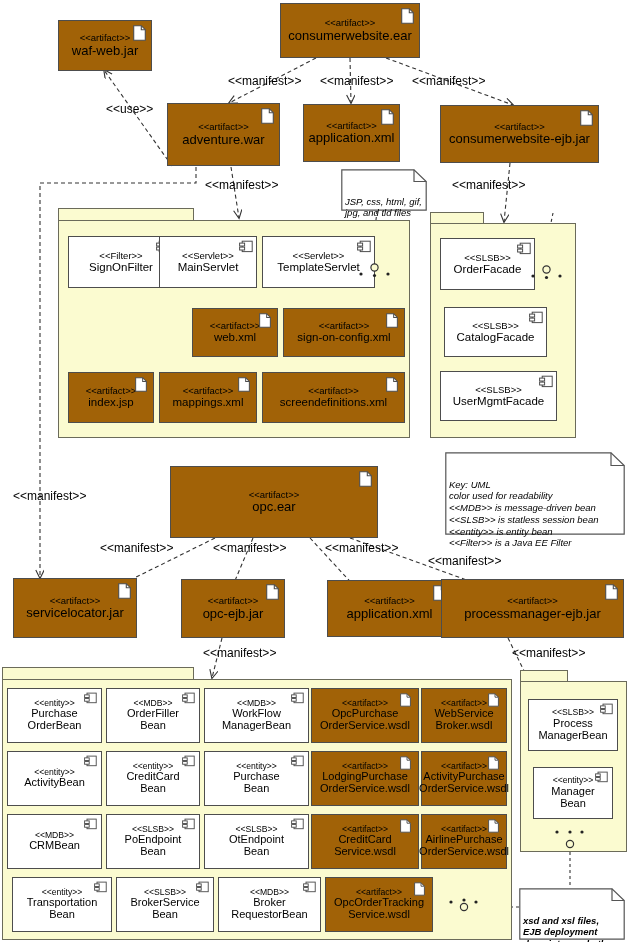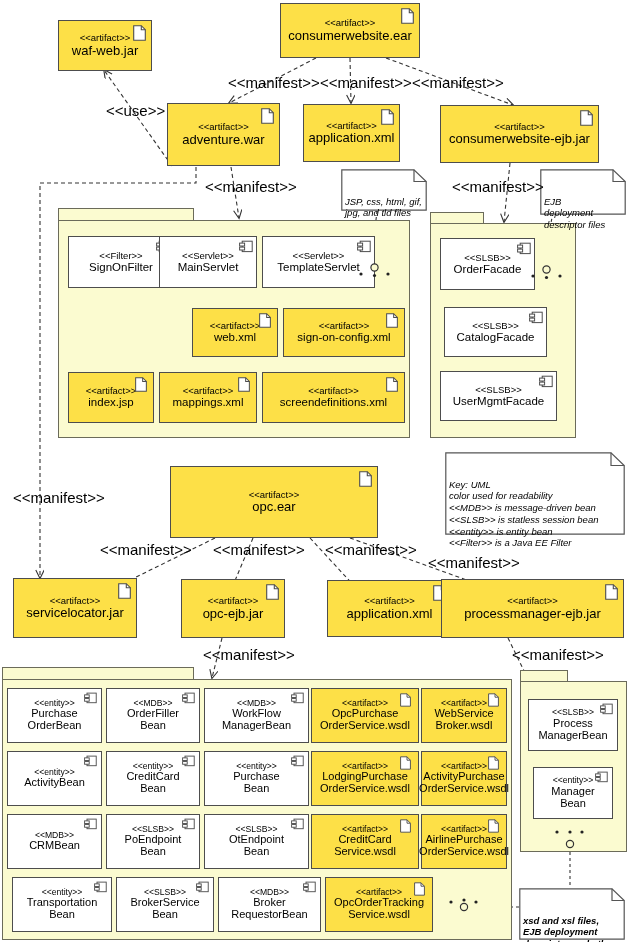--- a/index.html
+++ b/index.html
@@ -6,21 +6,21 @@
   html,body{margin:0;padding:0;background:#ffffff;}
   body{width:627px;height:942px;position:relative;overflow:hidden;
        font-family:"Liberation Sans","DejaVu Sans",sans-serif;color:#000;}
   #canvas{position:absolute;left:0;top:0;width:627px;height:942px;}
   svg#wires{position:absolute;left:0;top:0;width:627px;height:942px;pointer-events:none;}
 
   
   .box{position:absolute;box-sizing:border-box;border:1.5px solid #4d4d4d;
        display:flex;flex-direction:column;align-items:center;justify-content:center;
        text-align:center;line-height:1.08;z-index:5;}
-  .box.artifact{background:#fde047;}
+  .box.artifact{background:#a16207;}
   .box.comp{background:#ffffff;}
   .box .ster{font-size:9.5px;display:block;}
   .box .nm{font-size:13px;display:block;white-space:pre-line;}
   .box.small .nm{font-size:11.5px;}
   .box.tiny .ster{font-size:8.6px;}
   .box.tiny .nm{font-size:11px;}
 
   
   .box:after{content:"";position:absolute;right:-3px;bottom:-3px;width:3px;height:100%;
              background:transparent;}
@@ -37,21 +37,21 @@
           border:1.6px solid #6b6b5a;border-bottom:none;z-index:1;}
 
   
   .note{position:absolute;box-sizing:border-box;background:#ffffff;z-index:6;
         font-style:italic;font-size:9.5px;line-height:1.24;padding:3px 5px 9px 4px;
         white-space:pre-line;}
   .note .nsvg{position:absolute;left:0;top:0;}
   .note .ntxt{position:relative;z-index:2;}
 
   
-  .lbl{position:absolute;font-size:15px;white-space:nowrap;z-index:7;
+  .lbl{position:absolute;font-size:12px;white-space:nowrap;z-index:7;
        background:transparent;}
 
   
   .dots{position:absolute;z-index:6;}
 </style>
 </head>
 <body>
 
 <div id="canvas">
 
@@ -300,29 +300,20 @@
 
 <div class="note" style="left:341px;top:169px;width:86px;height:42px;">
   <svg class="nsvg" width="86" height="42" viewBox="0 0 86 42">
         <path d="M0.8,0.8 L73,0.8 L85.2,12.5 L85.2,41.2 L0.8,41.2 Z" fill="#fff" stroke="#555" stroke-width="1.2"></path>
         <path d="M73,0.8 L73,12.5 L85.2,12.5" fill="none" stroke="#555" stroke-width="1.2"></path>
       </svg>
   <span class="ntxt">JSP, css, html, gif,
 jpg, and tld files</span>
 </div>
 
-<div class="note" style="left:540px;top:169px;width:86px;height:46px;">
-  <svg class="nsvg" width="86" height="46" viewBox="0 0 86 46">
-        <path d="M0.8,0.8 L73,0.8 L85.2,12.5 L85.2,45.2 L0.8,45.2 Z" fill="#fff" stroke="#555" stroke-width="1.2"></path>
-        <path d="M73,0.8 L73,12.5 L85.2,12.5" fill="none" stroke="#555" stroke-width="1.2"></path>
-      </svg>
-  <span class="ntxt">EJB
-deployment
-descriptor files</span>
-</div>
 
 <div class="note" style="left:445px;top:452px;width:180px;height:94px;">
   <svg class="nsvg" width="180" height="83" viewBox="0 0 180 83">
         <path d="M0.8,0.8 L166,0.8 L179.2,13.5 L179.2,82.2 L0.8,82.2 Z" fill="#fff" stroke="#555" stroke-width="1.2"></path>
         <path d="M166,0.8 L166,13.5 L179.2,13.5" fill="none" stroke="#555" stroke-width="1.2"></path>
       </svg>
   <span class="ntxt">Key: UML
 color used for readability
 &lt;&lt;MDB&gt;&gt; is message-driven bean
 &lt;&lt;SLSB&gt;&gt; is statless session bean

